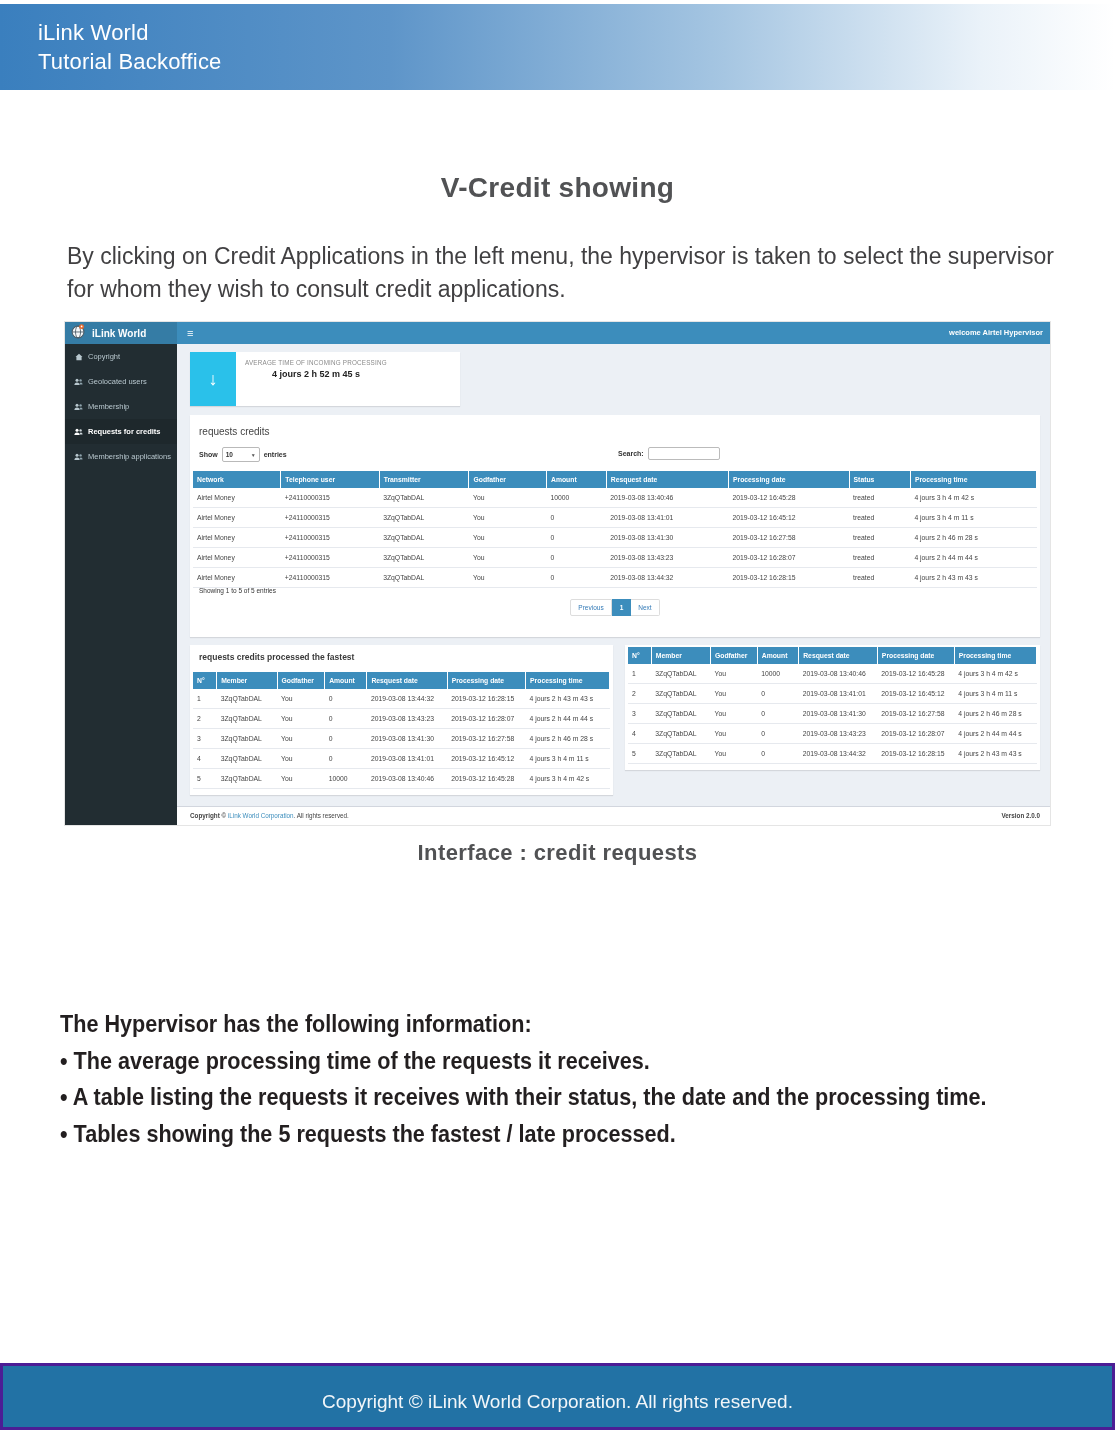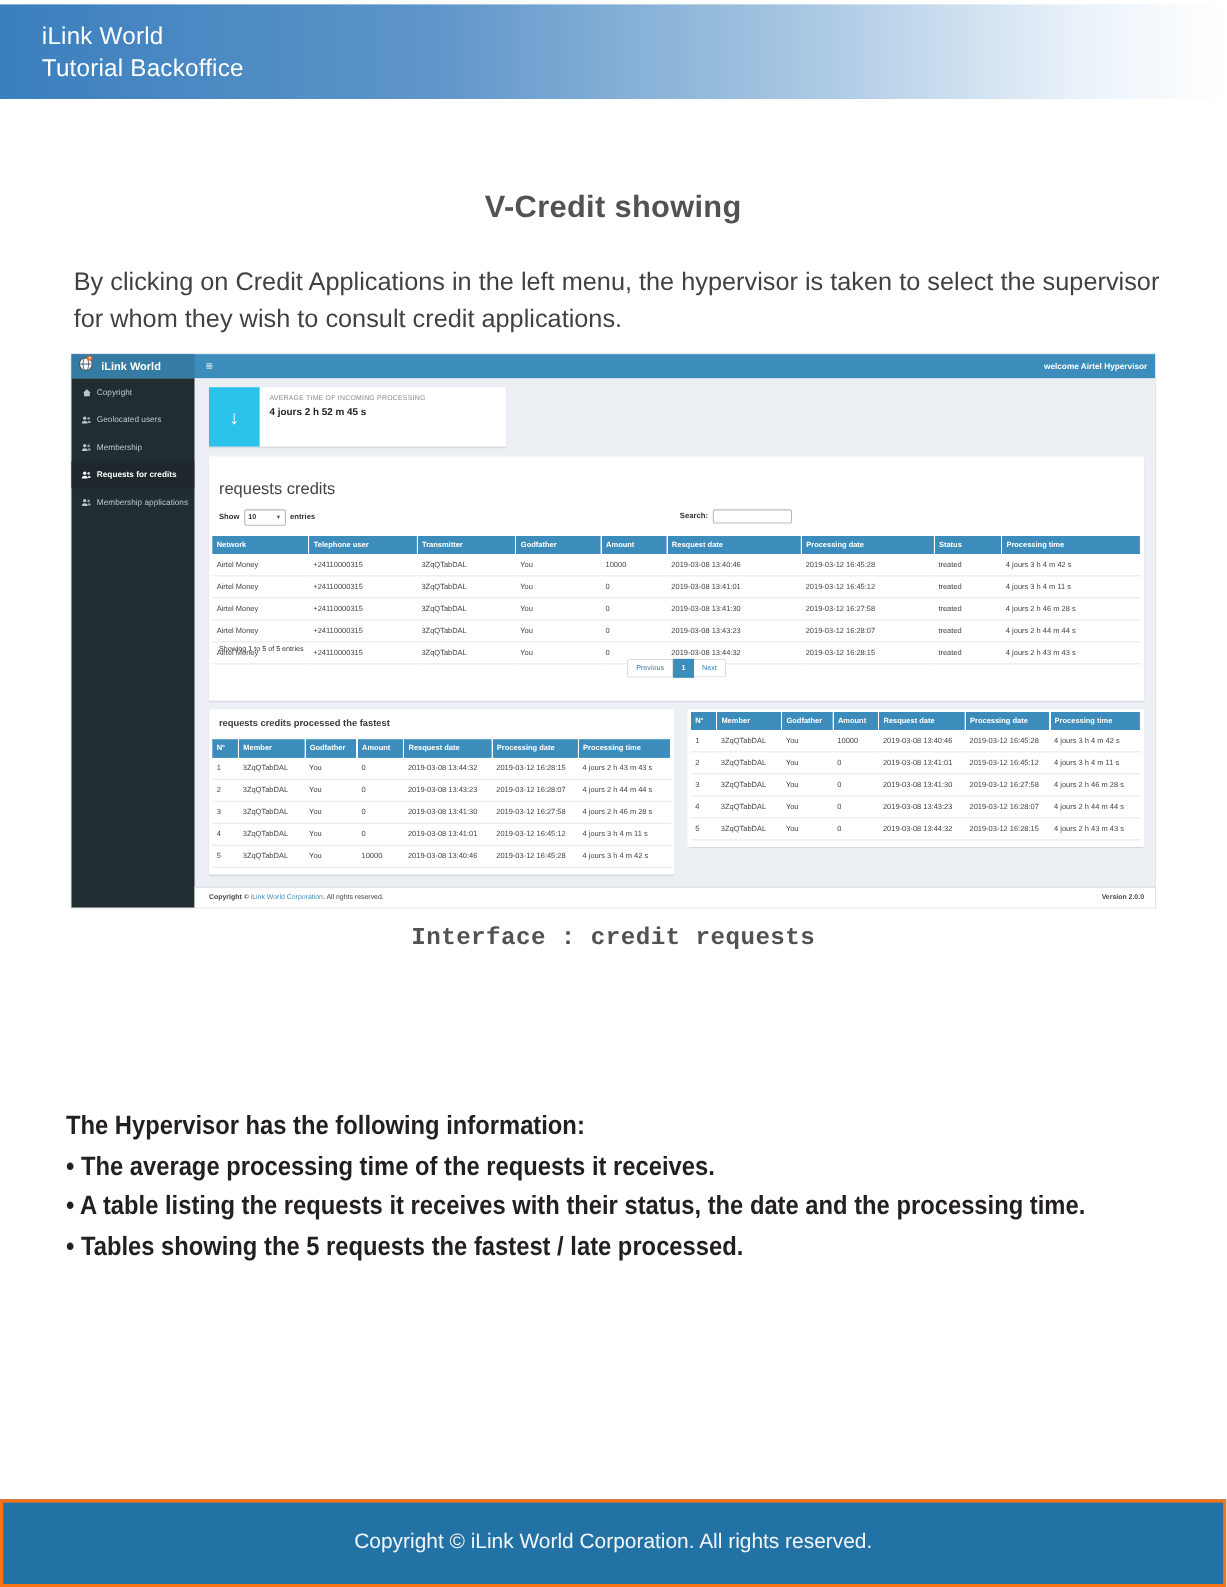--- a/index.html
+++ b/index.html
@@ -33,27 +33,27 @@
   .sb-item.active{background:#1e282c;color:#fff;font-weight:bold;}
   .sb-ico{width:9px;display:inline-flex;justify-content:center;}
   .sb-ico svg{display:block;}
 
   .shot-content{position:absolute;left:112px;top:22px;right:0;bottom:0;background:#ecf0f5;}
 
   .stat-box{position:absolute;left:13px;top:8px;width:270px;height:54px;background:#fff;
      box-shadow:0 1px 1px rgba(0,0,0,.1);display:flex;}
   .stat-ico{width:46px;background:#2ac1ea;color:#fff;display:flex;align-items:center;justify-content:center;
      font-size:18px;font-weight:bold;}
-  .stat-text{padding:7px 0 0 9px;}
+  .stat-text{padding:7px 0 0 9px;text-align:center;}
   .stat-label{font-size:6.3px;color:#8a8a8a;letter-spacing:.2px;}
   .stat-value{font-size:9px;font-weight:bold;color:#222;margin-top:3px;}
 
   .panel{position:absolute;background:#fff;box-shadow:0 1px 1px rgba(0,0,0,.1);}
   .panel-main{left:13px;top:71px;width:850px;height:222px;}
-  .panel-title{font-size:15px;color:#444;padding:21px 0 0 9px;}
+  .panel-title{font-size:10px;color:#444;padding:11px 0 0 9px;}
   .ctrl-row{position:relative;height:26px;margin-top:6px;}
   .show-group{position:absolute;left:9px;top:4px;font-size:7px;font-weight:bold;color:#333;display:flex;align-items:center;gap:4px;}
   .select-box{border:1px solid #b9b9b9;border-radius:2px;width:30px;height:13px;display:inline-flex;
       align-items:center;justify-content:space-between;padding:0 3px;font-size:6.5px;color:#333;cursor:pointer;background:#fff;}
   .select-box .car{font-size:5px;color:#555;}
   .search-group{position:absolute;left:428px;top:4px;font-size:7px;font-weight:bold;color:#333;display:flex;align-items:center;gap:4px;}
   .search-input{width:72px;height:13px;border:1px solid #bbb;border-radius:2px;box-sizing:border-box;font-size:7px;padding:0 3px;}
 
   table.dt{border-collapse:collapse;table-layout:fixed;width:calc(100% - 6px);margin:2px 3px 0 3px;}
   table.dt th{background:#3c8dbc;color:#fff;text-align:left;font-size:6.8px;padding:5px 4px;
@@ -83,29 +83,29 @@
   .panel-fast .panel-title,.panel-recent .panel-title{font-size:8.5px;font-weight:bold;color:#3b3b3b;padding:7px 0 8px 9px;}
 
   .shot-footer{position:absolute;left:112px;right:0;bottom:0;height:18px;background:#fff;border-top:1px solid #d2d6de;}
   .sf-left{position:absolute;left:13px;top:5px;font-size:6.3px;color:#444;}
   .sf-left .co-link{color:#3c8dbc;cursor:pointer;}
   .sf-left b{font-weight:bold;}
   .sf-right{position:absolute;right:10px;top:5px;font-size:6.3px;color:#444;font-weight:bold;}
 
   
   .caption{position:absolute;left:0;right:0;top:840px;text-align:center;
-    font-size:22px;font-weight:bold;color:#515254;letter-spacing:.4px;font-family:Liberation Mono, monospace;}
+    font-size:22px;font-weight:bold;color:#515254;letter-spacing:.4px;}
 
   .info-block{position:absolute;left:60px;top:1006px;width:1160px;
     font-size:24px;font-weight:bold;color:#231f20;line-height:36.5px;
     transform:scaleX(.9);transform-origin:left top;}
   .info-block div{white-space:nowrap;}
 
-  .page-footer{position:absolute;left:0;right:0;top:1363px;height:80px;background:#2272a5;
-    border:3px solid #f97316;box-sizing:border-box;}
+  .page-footer{position:absolute;left:0;right:0;top:1363px;height:67px;background:#2272a5;
+    border:3px solid #4c1d95;box-sizing:border-box;}
   .page-footer .pf-text{color:#f2f6f9;font-size:19px;text-align:center;line-height:72px;}
 </style>
 </head>
 <body>
 
 <div id="page">
 
   <div class="doc-header">
     <div class="hwrap">
       <div class="hline">iLink World</div>

